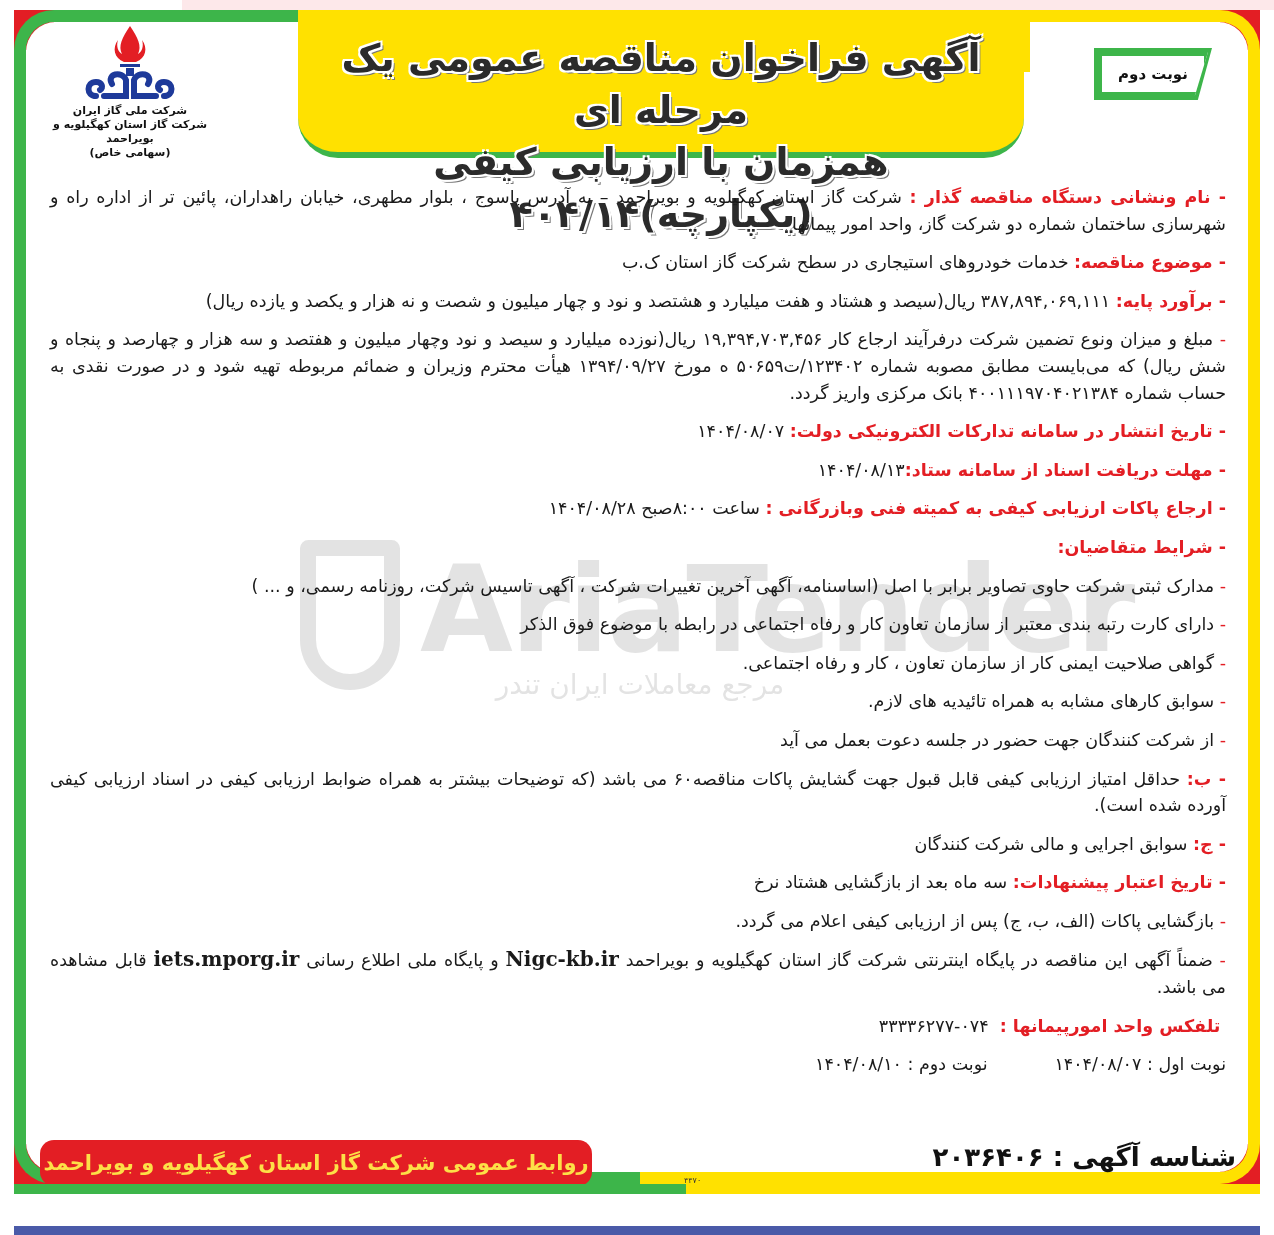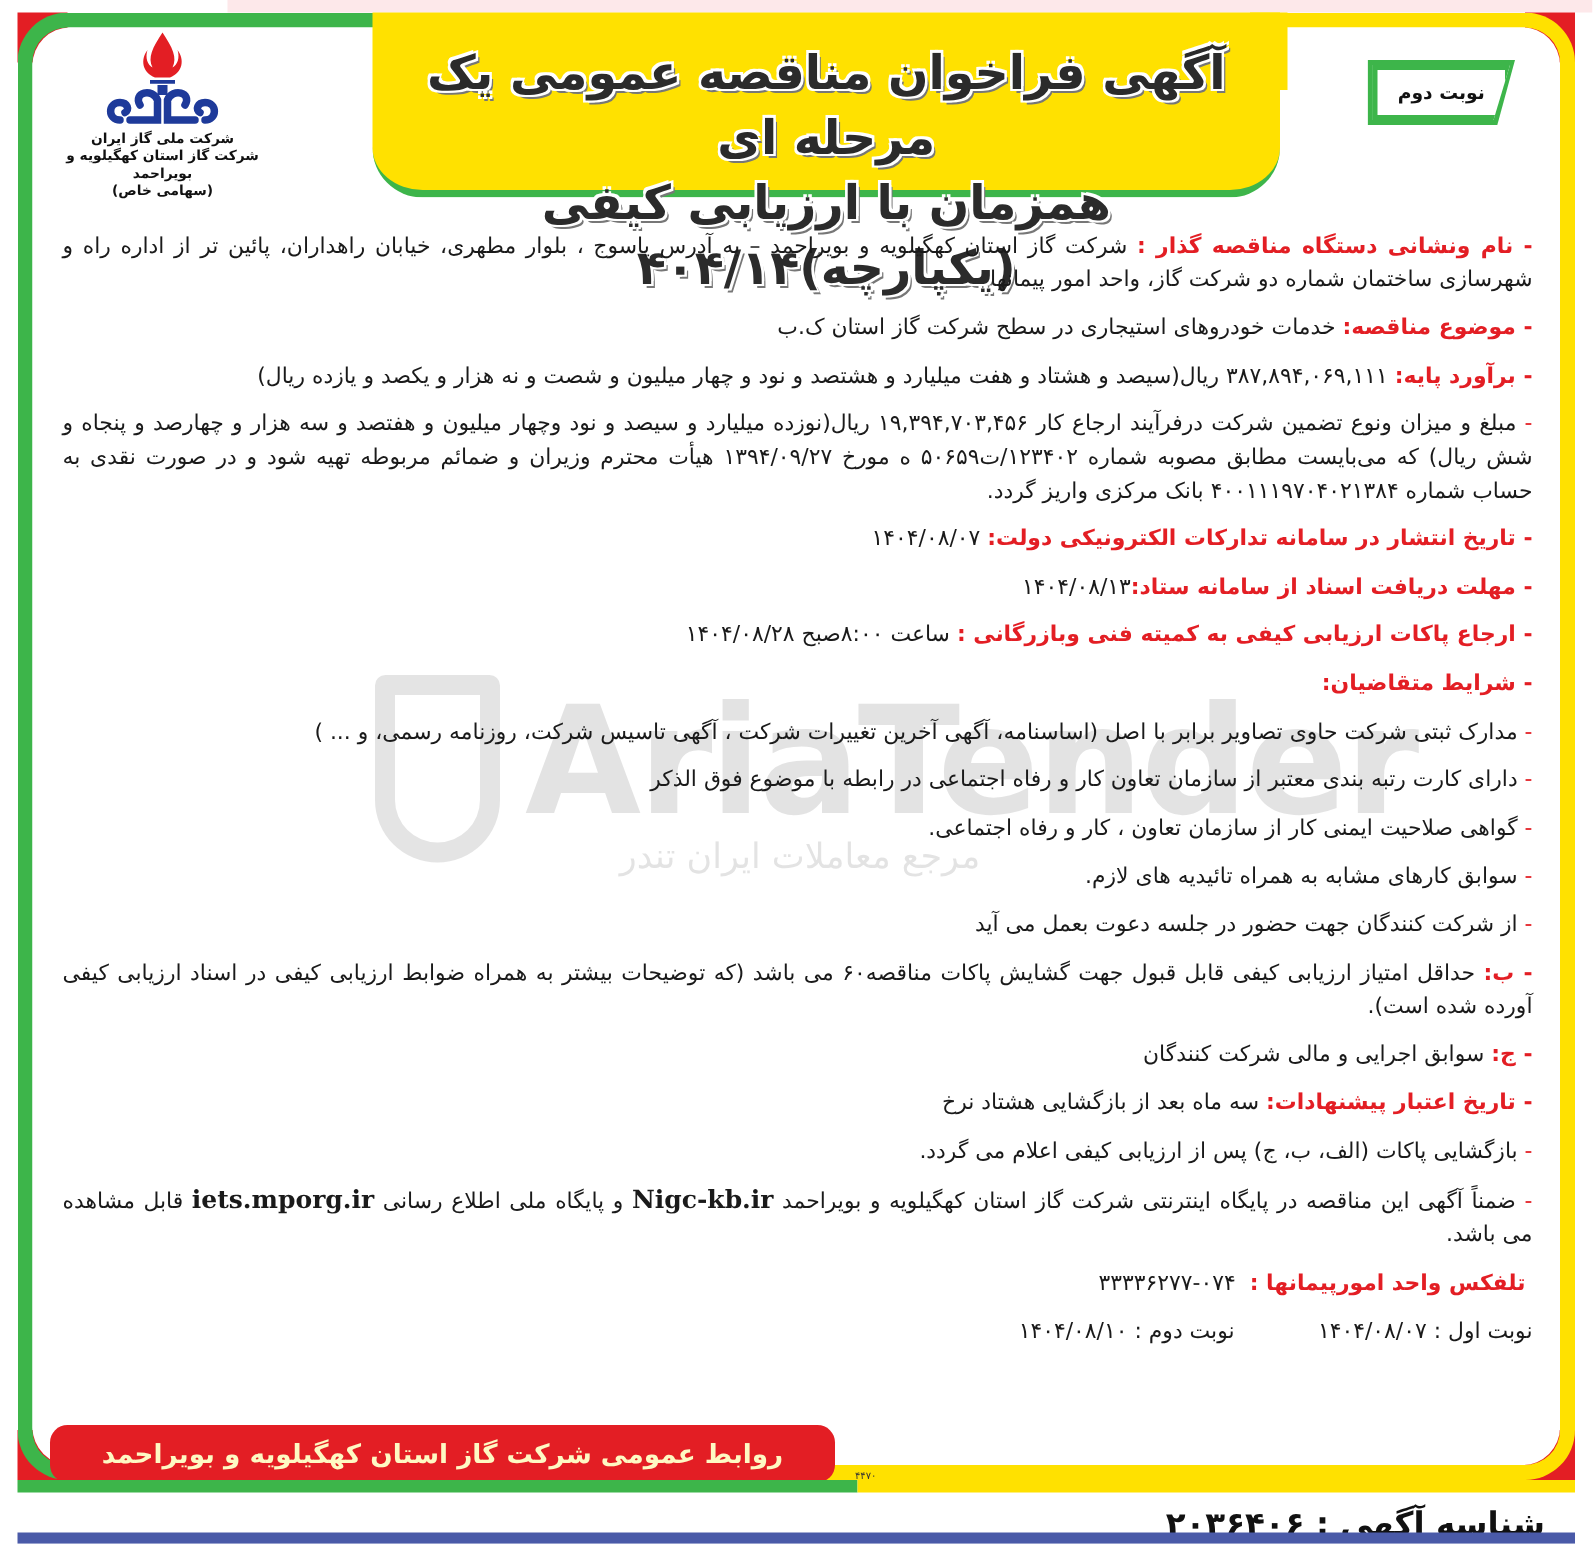--- a/index.html
+++ b/index.html
@@ -64,24 +64,24 @@
   .latin { font-family:"DejaVu Serif", serif; font-weight:bold; font-size:20px; direction:ltr; unicode-bidi:embed; }
 
   
   .watermark { position:absolute; left:300px; top:540px; width:680px; height:170px; opacity:0.16; pointer-events:none; }
   .wm-text { position:absolute; left:120px; top:0; font-size:120px; font-weight:bold; color:#555; font-family:"DejaVu Sans", sans-serif; letter-spacing:-2px; }
   .wm-shield { position:absolute; left:0; top:0; width:100px; height:150px; border:16px solid #555; border-radius:10px 10px 60px 60px; box-sizing:border-box; }
   .wm-sub { position:absolute; left:0; top:128px; font-size:28px; color:#555; direction:rtl; width:680px; text-align:center; }
 
   
   .footer-bar {
-    position:absolute; left:40px; top:1140px; width:628px; height:46px; background:#e31e24; border-radius:14px;
-    display:flex; align-items:center; justify-content:center; color:#fef9c3; font-weight:bold; font-size:21px; direction:rtl;
+    position:absolute; left:40px; top:1140px; width:552px; height:46px; background:#e31e24; border-radius:14px;
+    display:flex; align-items:center; justify-content:center; color:#fde047; font-weight:bold; font-size:21px; direction:rtl;
   }
-  .ad-id { position:absolute; right:38px; top:1205px; font-size:26px; font-weight:bold; color:#111; direction:rtl;text-align:center; }
+  .ad-id { position:absolute; right:38px; top:1142px; font-size:26px; font-weight:bold; color:#111; direction:rtl;text-align:center; }
   .tiny-code { position:absolute; left:684px; top:1176px; font-size:8px; color:#333; }
   .bottom-lines { position:absolute; left:14px; top:1184px; width:1246px; height:10px; }
   .bottom-lines .g { position:absolute; left:0; top:0; width:672px; height:10px; background:#3db54a; }
   .bottom-lines .y { position:absolute; left:672px; top:0; width:574px; height:10px; background:#ffe100; }
   .blue-bar { position:absolute; left:14px; top:1226px; width:1246px; height:9px; background:#4a5aa8; }
 </style>
 </head>
 <body>
 
 <div class="top-strip">

